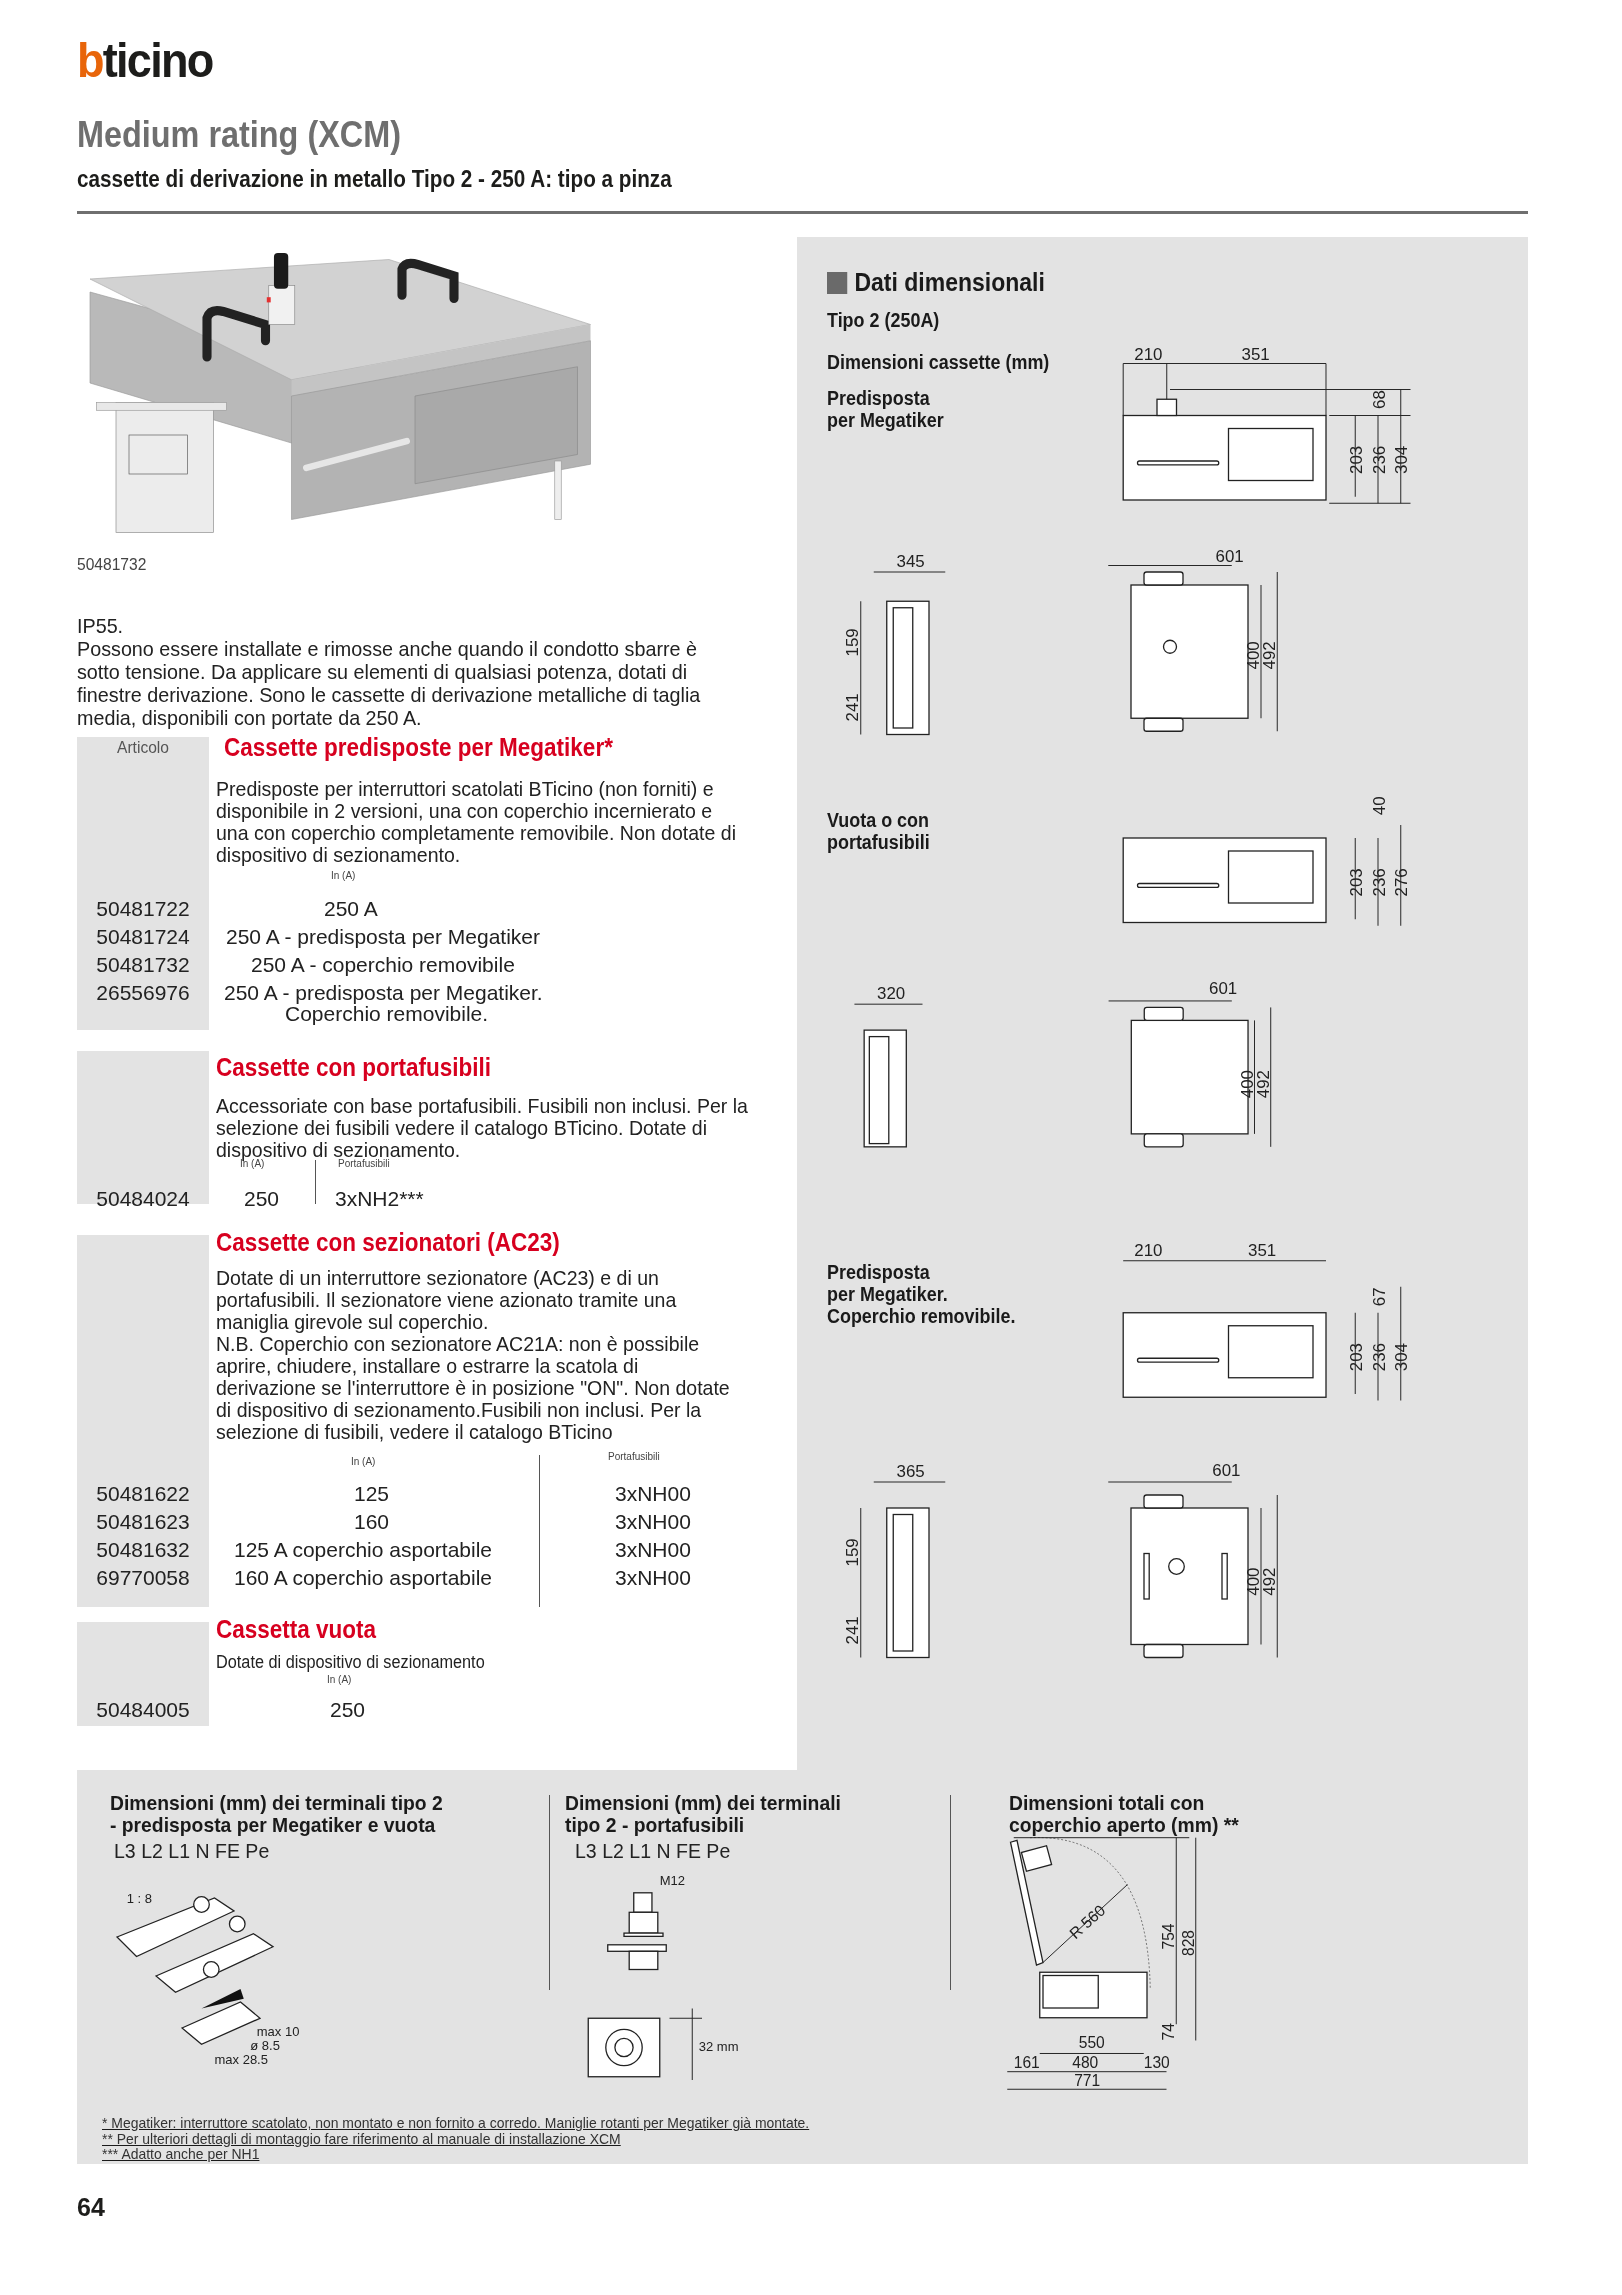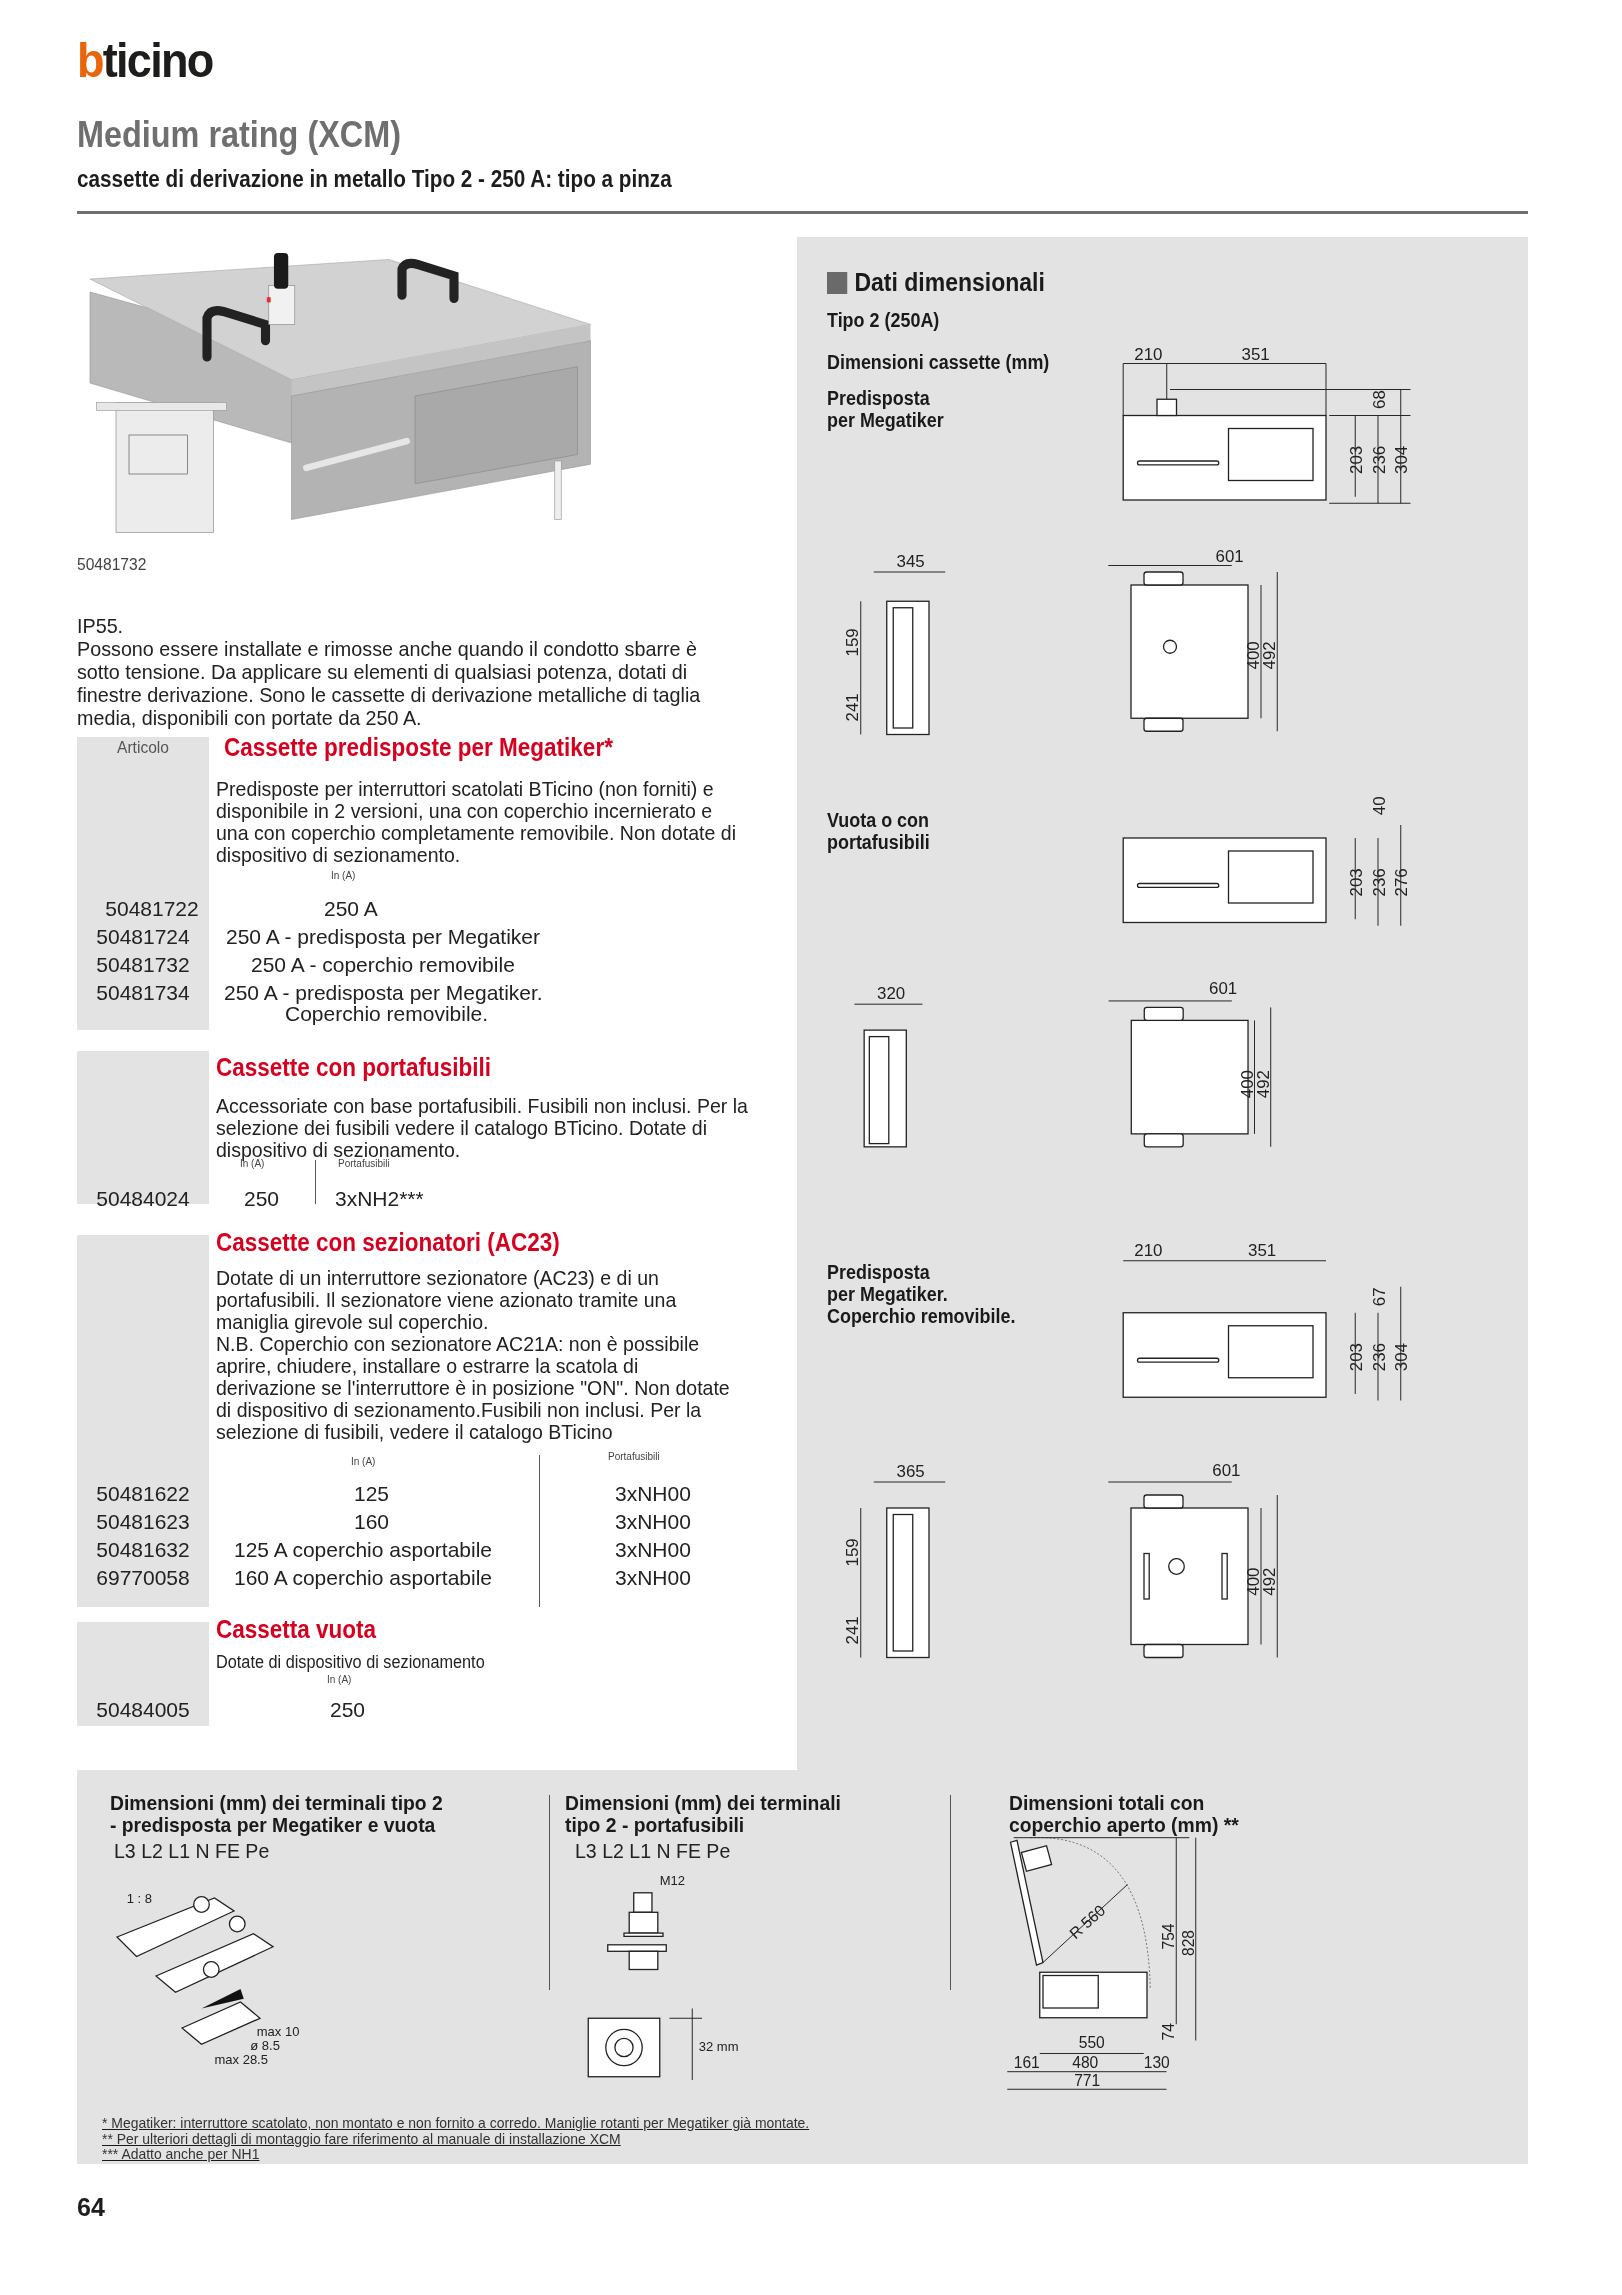--- a/index.html
+++ b/index.html
@@ -81,33 +81,33 @@
   <div>Possono essere installate e rimosse anche quando il condotto sbarre è sotto tensione. Da applicare su elementi di qualsiasi potenza, dotati di finestre derivazione. Sono le cassette di derivazione metalliche di taglia media, disponibili con portate da 250 A.</div>
 </div>
 
 <div class="abs art-label-cell articolo">Articolo</div>
 <div class="abs sec-title" style="left:224px;top:733px;">Cassette predisposte per Megatiker*</div>
 
 <div class="abs art-label-cell" style="left:77px;top:767px;width:132px;height:263px;"></div>
 <div class="abs desc" style="left:216px;top:778px;width:565px;">Predisposte per interruttori scatolati BTicino (non forniti) e disponibile in 2 versioni, una con coperchio incernierato e una con coperchio completamente removibile. Non dotate di dispositivo di sezionamento.</div>
 <div class="abs colhead" style="left:331px;top:870px;">In (A)</div>
 <div>
-  <div class="abs code" style="left:77px;top:897px;margin-left:9px;">50481722</div>
+  <div class="abs code" style="left:77px;top:897px;">50481722</div>
   <div class="abs val" style="left:324px;top:897px;">250 A</div>
 </div>
 <div>
   <div class="abs code" style="left:77px;top:925px;">50481724</div>
   <div class="abs val" style="left:226px;top:925px;">250 A - predisposta per Megatiker</div>
 </div>
 <div>
   <div class="abs code" style="left:77px;top:953px;">50481732</div>
   <div class="abs val" style="left:251px;top:953px;">250 A - coperchio removibile</div>
 </div>
 <div>
-  <div class="abs code" style="left:77px;top:981px;">50481734</div>
+  <div class="abs code" style="left:77px;top:981px;">26556976</div>
   <div class="abs val" style="left:224px;top:981px;">250 A - predisposta per Megatiker.</div>
   <div class="abs val" style="left:285px;top:1002px;">Coperchio removibile.</div>
 </div>
 
 <div class="abs art-label-cell" style="left:77px;top:1051px;width:132px;height:153px;"></div>
 <div class="abs sec-title" style="left:216px;top:1053px;">Cassette con portafusibili</div>
 <div class="abs desc" style="left:216px;top:1095px;width:572px;">Accessoriate con base portafusibili. Fusibili non inclusi. Per la selezione dei fusibili vedere il catalogo BTicino. Dotate di dispositivo di sezionamento.</div>
 <div class="abs colhead" style="left:240px;top:1158px;">In (A)</div>
 <div class="abs colhead" style="left:338px;top:1158px;">Portafusibili</div>
 <div class="abs vline" style="left:315px;top:1160px;height:44px;"></div>

